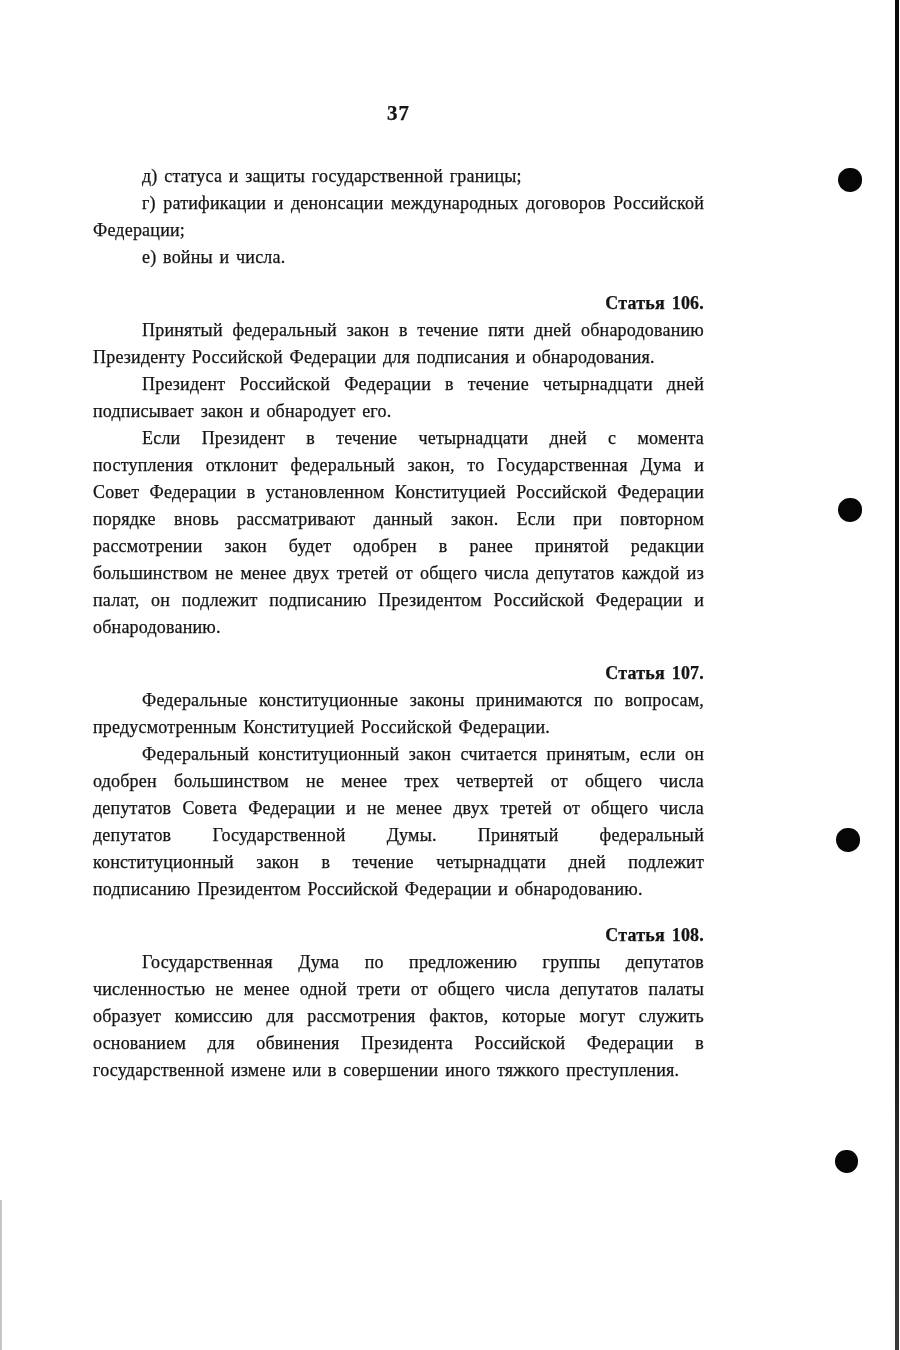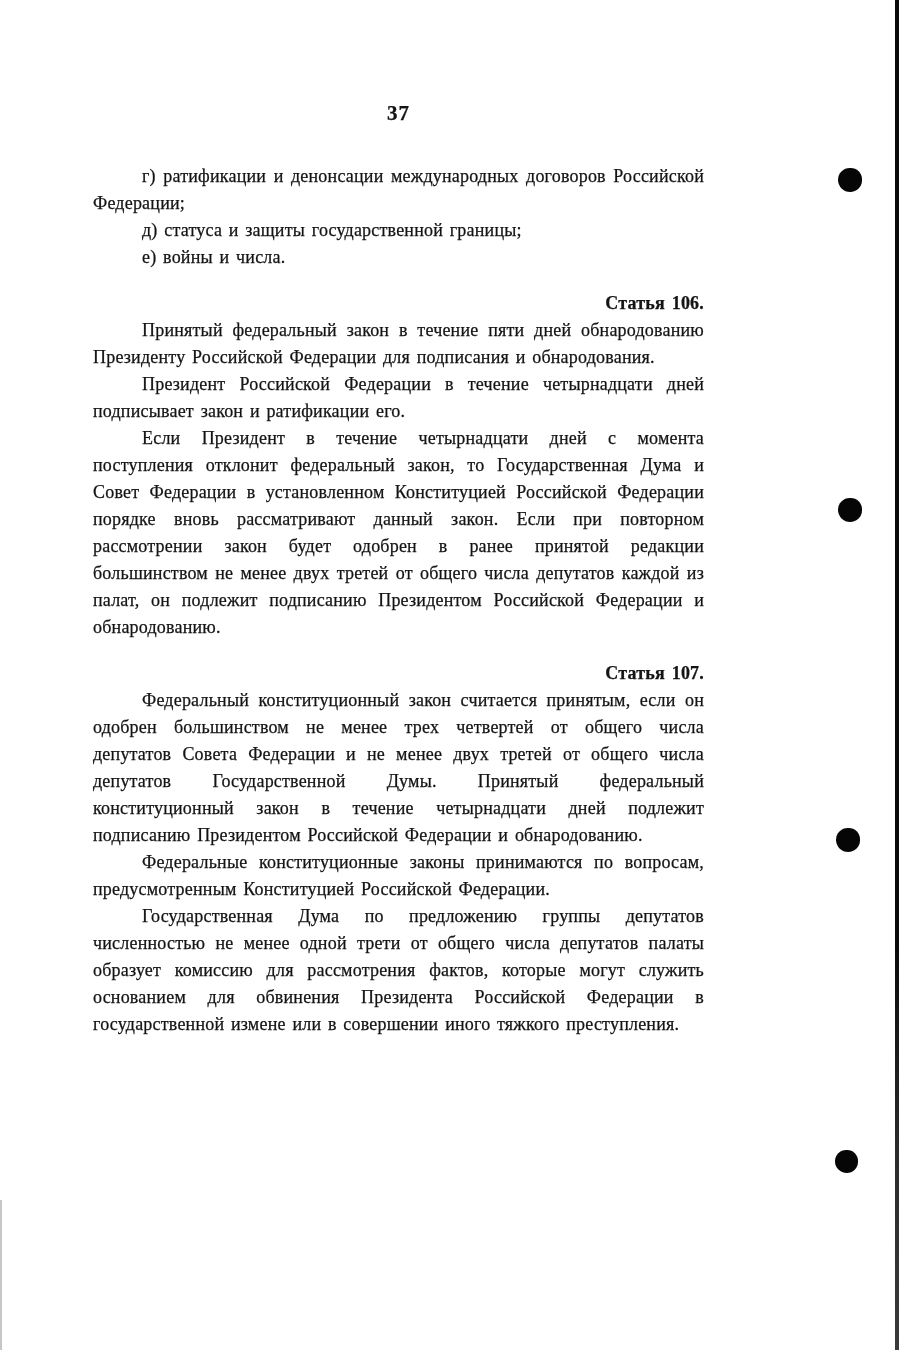--- a/index.html
+++ b/index.html
@@ -72,38 +72,39 @@
 </style>
 </head>
 <body>
 
 <div class="sheet">
 
   <div class="text-column">
 
     <div class="page-number">37</div>
 
+    <p class="para">д) статуса и защиты государственной границы;</p>
     <p class="para">г) ратификации и денонсации международных договоров Российской Федерации;</p>
-    <p class="para">д) статуса и защиты государственной границы;</p>
     <p class="para">е) войны и числа.</p>
 
     <section>
       <h2 class="article-title">Статья 106.</h2>
       <p class="para">Принятый федеральный закон в течение пяти дней обнародованию Президенту Российской Федерации для подписания и обнародования.</p>
-      <p class="para">Президент Российской Федерации в течение четырнадцати дней подписывает закон и ратификации его.</p>
+      <p class="para">Президент Российской Федерации в течение четырнадцати дней подписывает закон и обнародует его.</p>
       <p class="para">Если Президент в течение четырнадцати дней с момента поступления отклонит федеральный закон, то Государственная Дума и Совет Федерации в установленном Конституцией Российской Федерации порядке вновь рассматривают данный закон. Если при повторном рассмотрении закон будет одобрен в ранее принятой редакции большинством не менее двух третей от общего числа депутатов каждой из палат, он подлежит подписанию Президентом Российской Федерации и обнародованию.</p>
     </section>
 
     <section>
       <h2 class="article-title">Статья 107.</h2>
+      <p class="para">Федеральные конституционные законы принимаются по вопросам, предусмотренным Конституцией Российской Федерации.</p>
       <p class="para">Федеральный конституционный закон считается принятым, если он одобрен большинством не менее трех четвертей от общего числа депутатов Совета Федерации и не менее двух третей от общего числа депутатов Государственной Думы. Принятый федеральный конституционный закон в течение четырнадцати дней подлежит подписанию Президентом Российской Федерации и обнародованию.</p>
-      <p class="para">Федеральные конституционные законы принимаются по вопросам, предусмотренным Конституцией Российской Федерации.</p>
     </section>
 
     <section>
+      <h2 class="article-title">Статья 108.</h2>
       <p class="para">Государственная Дума по предложению группы депутатов численностью не менее одной трети от общего числа депутатов палаты образует комиссию для рассмотрения фактов, которые могут служить основанием для обвинения Президента Российской Федерации в государственной измене или в совершении иного тяжкого преступления.</p>
     </section>
 
   </div>
 
   <div class="edge-line-right"></div>
   <div class="edge-smudge-left"></div>
   <div class="binder-dot dot-1"></div>
   <div class="binder-dot dot-2"></div>
   <div class="binder-dot dot-3"></div>

